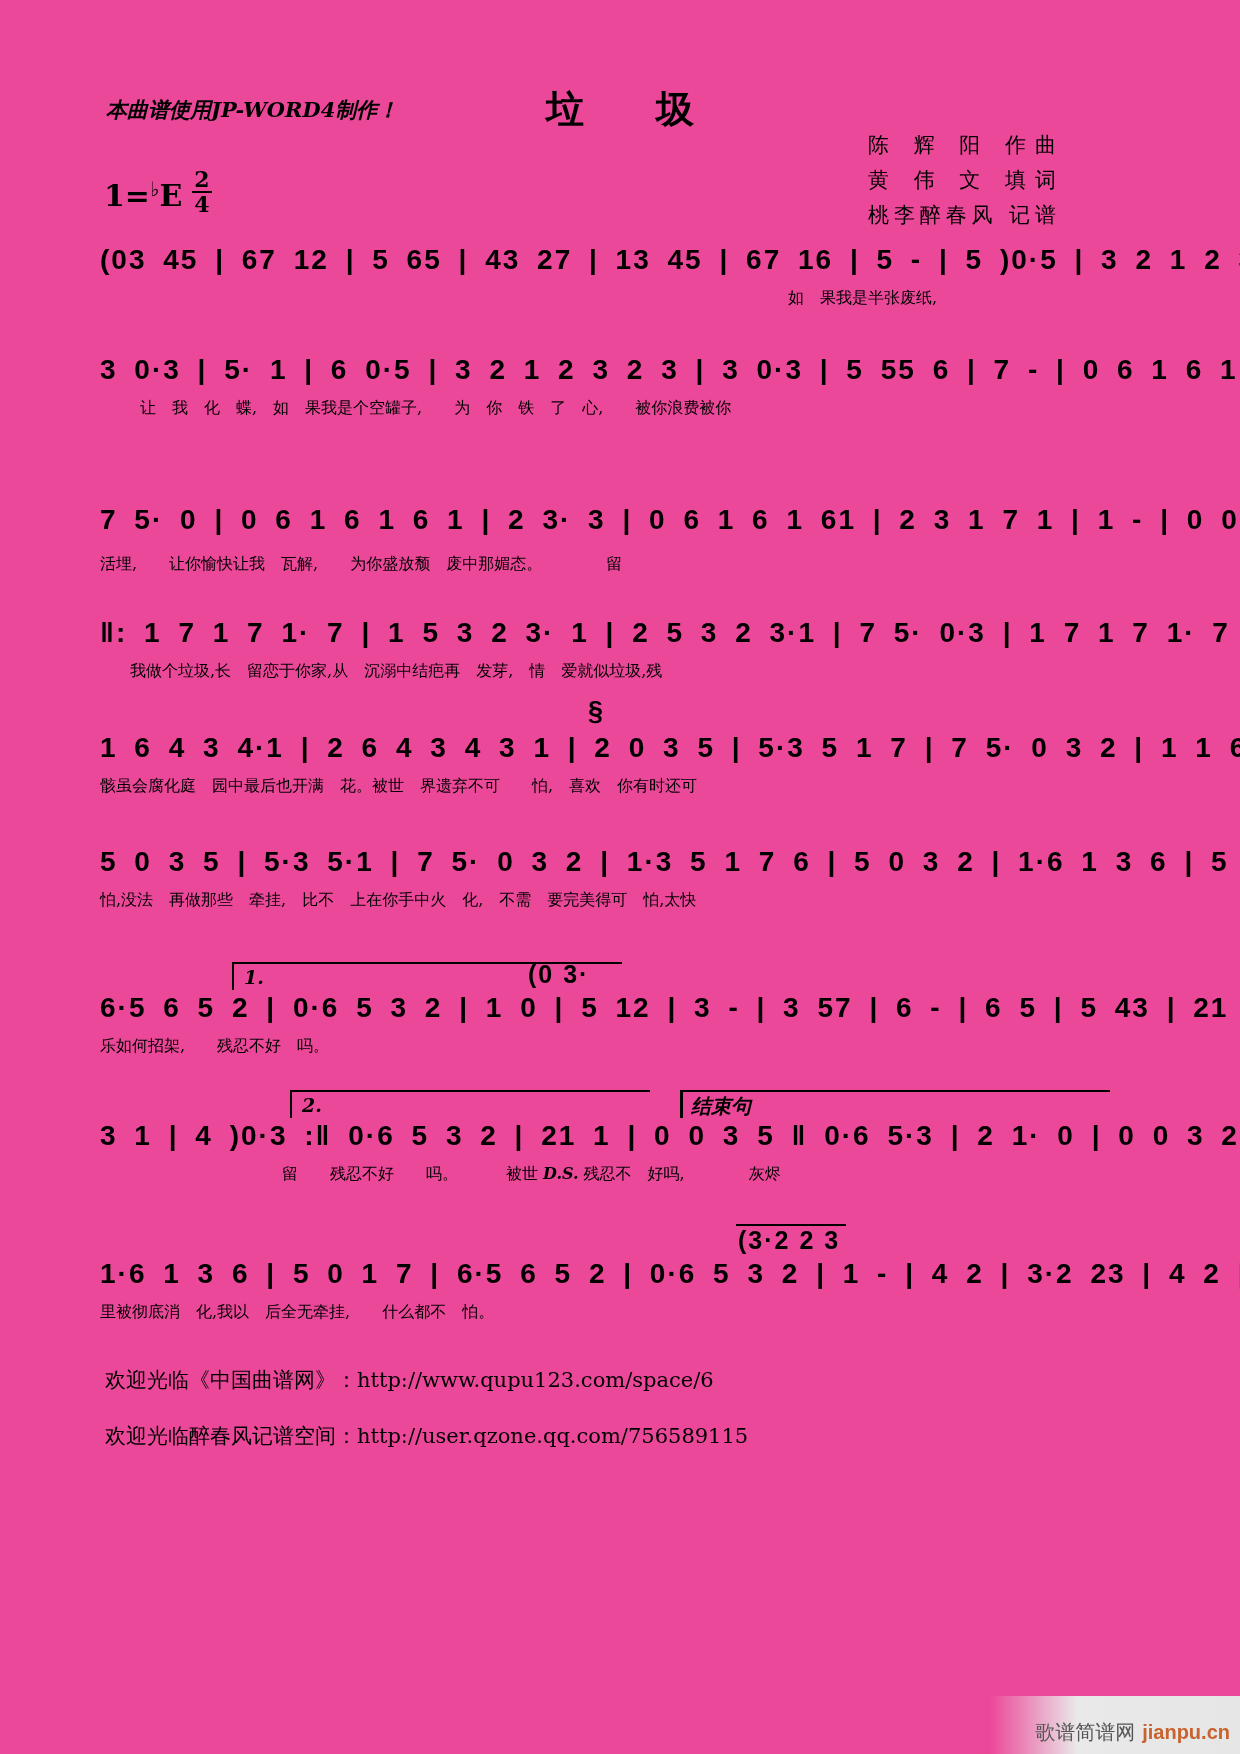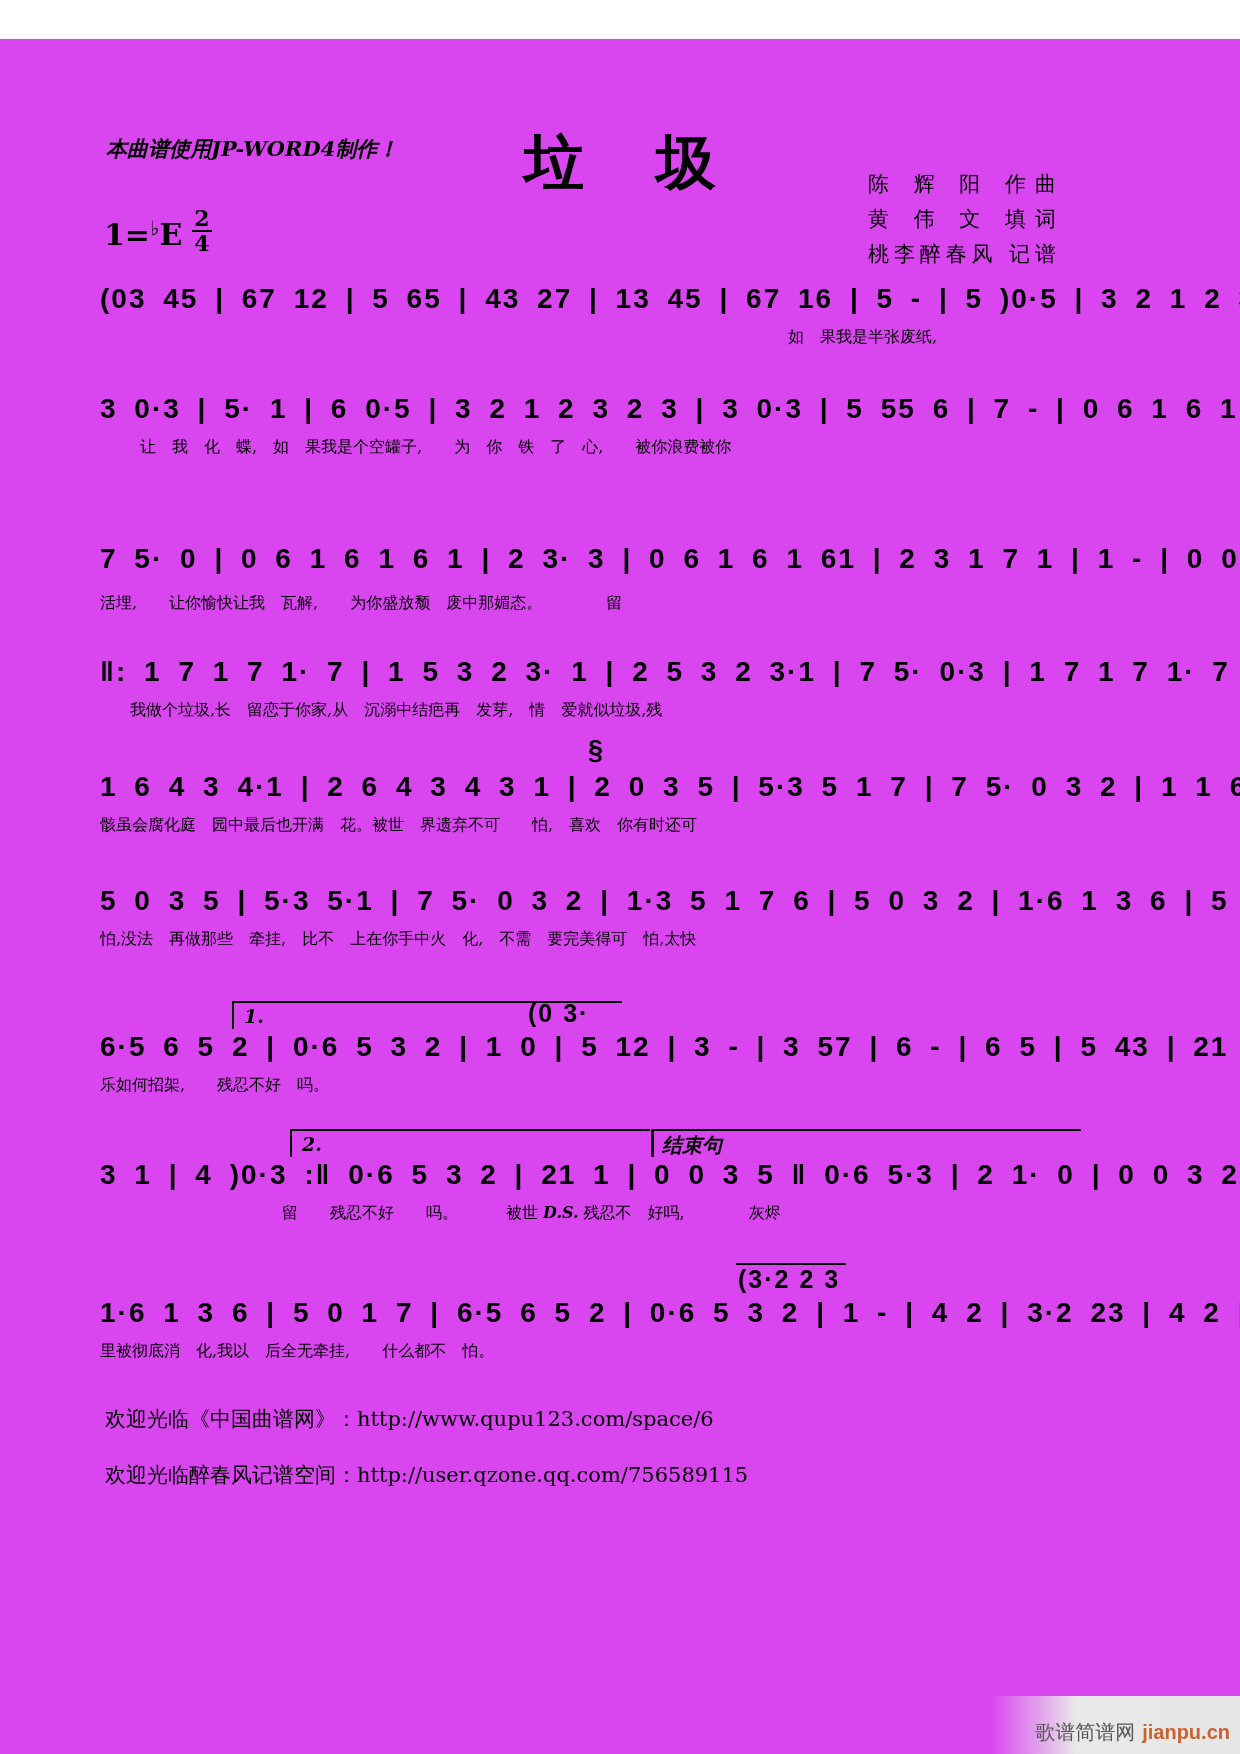--- a/index.html
+++ b/index.html
@@ -4,34 +4,34 @@
 <style>
   * { box-sizing: border-box; margin: 0; padding: 0; }
   html, body { background: #ffffff; }
   body {
     width: 1240px; height: 1754px;
     font-family: "Liberation Sans", sans-serif;
     color: #000;
     position: relative;
     overflow: hidden;
   }
-  .page { position: absolute; inset: 0; background: #d946ef; margin-top: 39px; }
+  .page { position: absolute; inset: 0; background: #ec4899; }
 
   
   .maker-note {
     position: absolute; top: 96px; left: 106px;
     font-size: 21px; font-weight: bold; font-style: italic;
     font-family: "DejaVu Serif", serif;
   }
   .title-wrap {
     position: absolute; top: 84px; left: 0; width: 100%;
     text-align: center;
   }
   .title-wrap span {
-    font-size: 60px; font-weight: bold;
+    font-size: 38px; font-weight: bold;
     font-family: "DejaVu Serif", serif;
     letter-spacing: 72px; margin-right: -72px;
   }
   .keysig {
     position: absolute; top: 168px; left: 104px;
     font-size: 30px; font-weight: bold;
     font-family: "DejaVu Serif", serif;
   }
   .keysig .flat { font-size: 20px; vertical-align: 10px; font-weight: bold; }
   .keysig .frac {
@@ -90,21 +90,21 @@
   .volta {
     position: absolute; top: 4px; height: 28px;
     border-top: 2px solid #000; border-left: 2px solid #000;
     font-size: 19px; font-style: italic; font-weight: bold;
     padding: 2px 0 0 10px;
     font-family: "DejaVu Serif", serif;
   }
   .volta-1 { left: 132px; width: 390px; }
   .volta-2 { left: 190px; width: 360px; }
   .ending-label {
-    position: absolute; left: 551px; top: 4px; height: 28px; width: 430px;
+    position: absolute; left: 580px; top: 4px; height: 28px; width: 430px;
     border-top: 2px solid #000; border-left: 3px solid #000;
     font-size: 20px; font-style: italic; font-weight: bold;
     padding: 1px 0 0 8px;
     font-family: "DejaVu Serif", serif;
   }
   .pickup {
     position: absolute; left: 428px; top: 2px;
     font-size: 25px; font-weight: bold; letter-spacing: 2px;
   }
   .overlay-notes {

